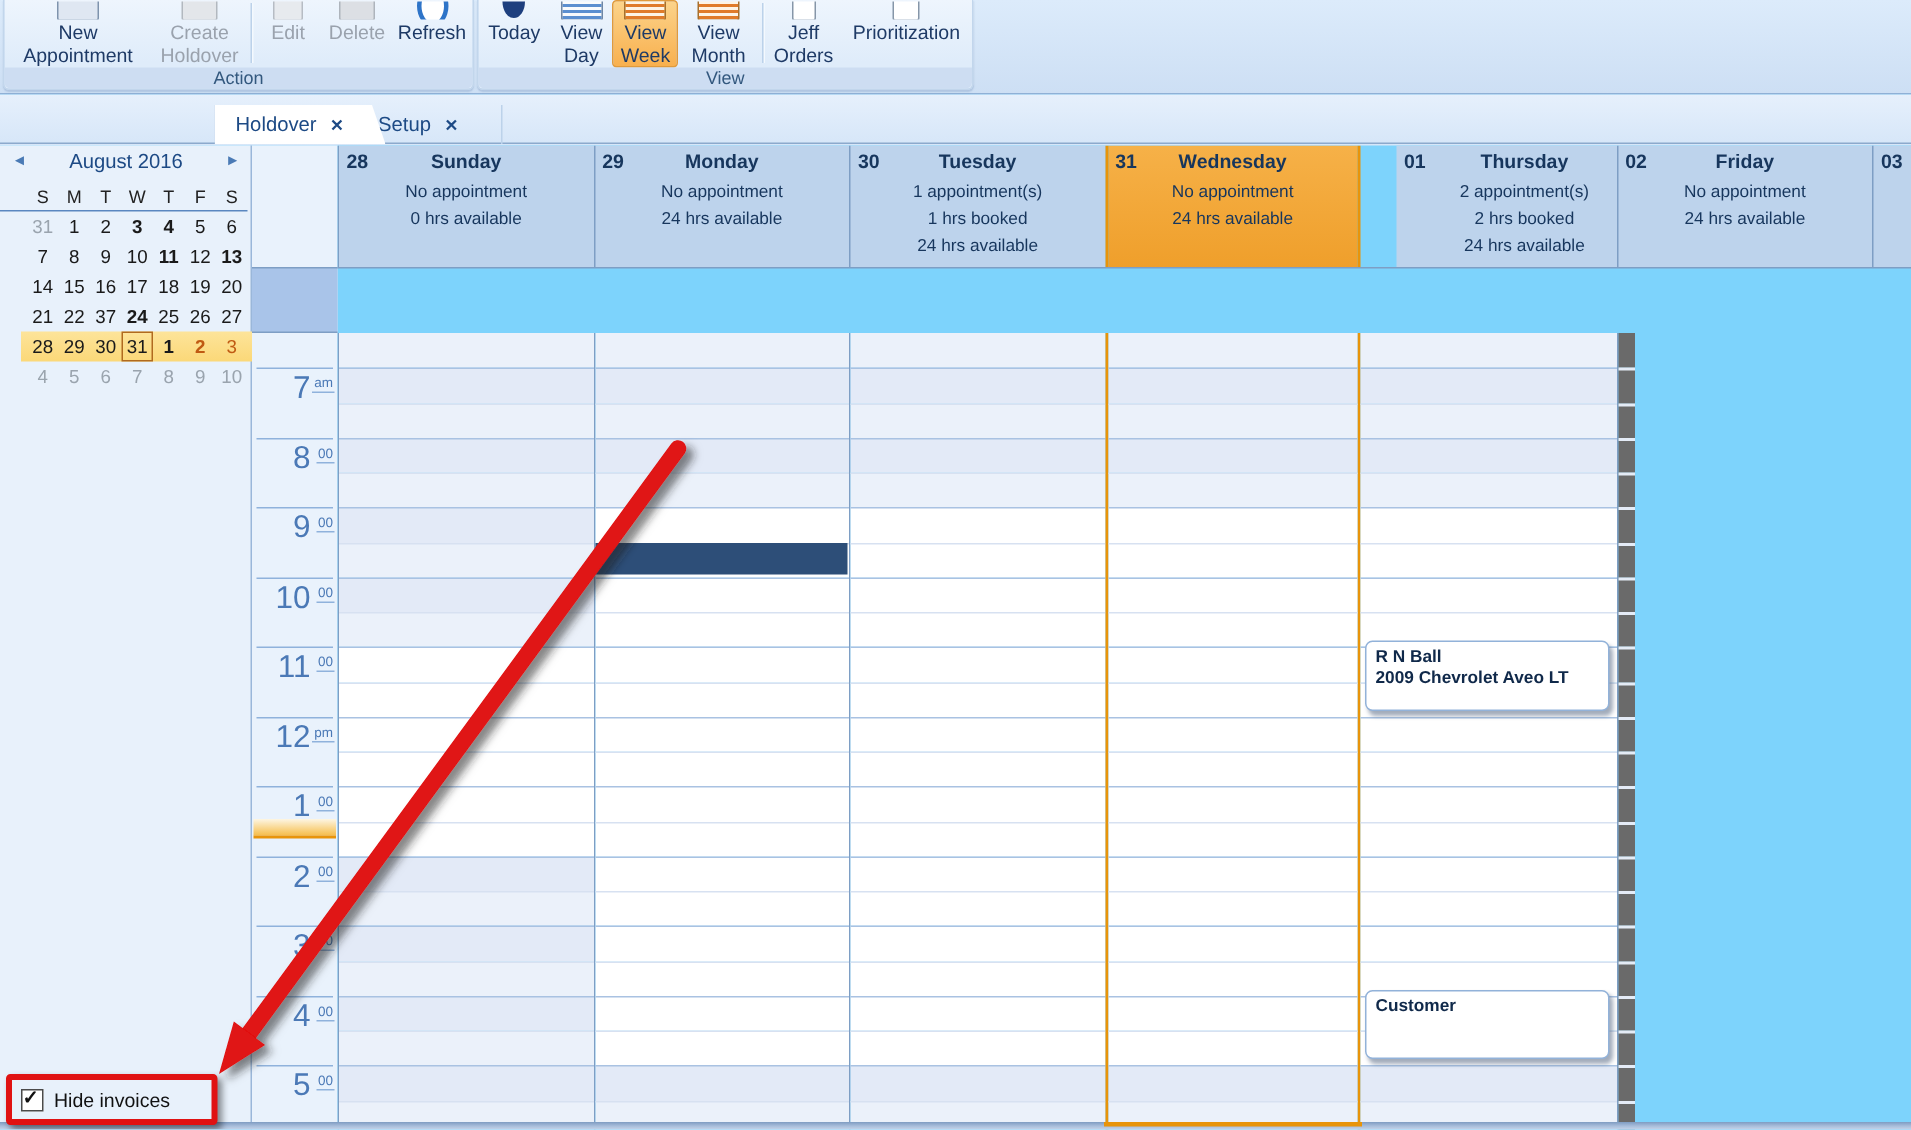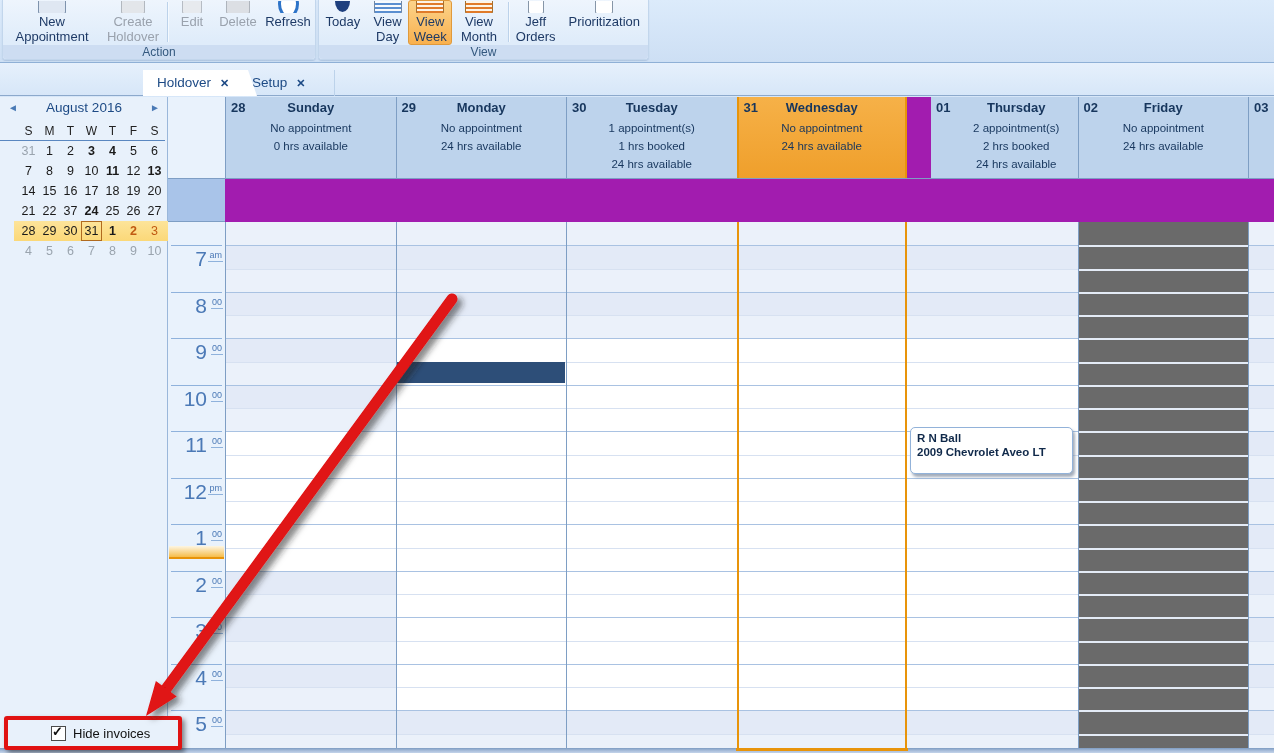--- a/index.html
+++ b/index.html
@@ -1,17 +1,17 @@
 <!DOCTYPE html>
 <html><head>
 <meta charset="utf-8">
 <style>
   html,body{margin:0;padding:0;background:#cfe0f4;}
   #app{position:relative;width:1274px;height:753px;overflow:hidden;
-       font-family:"Liberation Sans",sans-serif;background:#a21caf;}
+       font-family:"Liberation Sans",sans-serif;background:#7dd3fc;}
   
   #ribbon{position:absolute;left:0;top:0;width:1274px;height:62px;
           background:linear-gradient(#dcebfb,#cddff4);border-bottom:1px solid #8fb0d6;}
   .rgroup{position:absolute;top:0;height:59px;border:1px solid #c2d6ec;border-top:none;
           border-radius:0 0 4px 4px;background:linear-gradient(#eef5fd,#dfecfa 70%);
           box-shadow:0 1px 1px rgba(120,150,190,.35);}
   .rbtns{position:absolute;left:0;top:0;right:0;height:45px;display:flex;align-items:flex-start;}
   .rbtn{position:relative;height:45px;text-align:center;color:#1e3a66;font-size:13px;line-height:15px;
         padding-top:13px;box-sizing:border-box;border:1px solid transparent;border-radius:3px;}
   .rbtn.disabled{color:#9aa2ad;}
@@ -44,40 +44,40 @@
   .mc-week.hl{background:linear-gradient(#fde49a,#fbd878);margin-left:14px;padding-left:4px;width:150px;}
   .mc-d{width:21px;text-align:center;font-size:12.5px;line-height:20px;color:#1a1a1a;}
   .mc-d.dim{color:#9aa4ae;}
   .mc-d.b{font-weight:bold;}
   .mc-d.o{color:#c05a12;}
   .mc-d.ob{color:#c05a12;font-weight:bold;}
   .mc-d.box{outline:1px solid #b06a1f;outline-offset:-1px;}
   
   #hideinv{position:absolute;left:4px;top:619px;width:133px;height:26px;border:4px solid #e01212;
            border-radius:3px;background:#e8f1fb;box-shadow:3px 3px 5px rgba(0,0,0,.45);
-           display:flex;align-items:center;z-index:40;padding-left:37px;}
+           display:flex;align-items:center;z-index:40;}
   #hideinv .cb{width:13px;height:13px;background:#fff;border:1px solid #4a4a4a;margin-left:6px;
                position:relative;}
   #hideinv .cb:after{content:"✓";position:absolute;left:0px;top:-3px;font-size:13px;font-weight:bold;color:#111;}
   #hideinv .lbl{font-size:13px;color:#111;margin-left:7px;white-space:nowrap;}
   
   #ruler{position:absolute;left:168px;top:97px;width:57px;height:656px;background:#e9f2fc;}
   #ruler .allday{position:absolute;left:0;top:81px;width:57px;height:44px;background:#a9c4e9;
                  border-top:1px solid #7e9ec4;border-bottom:1px solid #7e9ec4;box-sizing:border-box;}
   .hline{position:absolute;left:3px;width:51px;height:1px;background:#8fb2dc;}
   .hlabel{position:absolute;right:18px;color:#4b79b6;font-size:21px;line-height:21px;}
   .hsup{position:absolute;right:2px;color:#4b79b6;font-size:9px;border-bottom:1px solid #8fb2dc;
         padding:0 1px 1px 1px;}
   #nowmark{position:absolute;left:1px;width:55px;height:11px;
            background:linear-gradient(#fdf6e3,#f6bd4a);border-bottom:2px solid #e8940a;z-index:5;}
   
   #headerrow{position:absolute;left:225px;top:97px;width:1049px;height:81px;overflow:hidden;
              border-bottom:1px solid #7e9ec4;box-sizing:content-box;}
   #alldayrow{position:absolute;left:225px;top:179px;width:1049px;height:43px;overflow:hidden;}
-  #timegrid{position:absolute;left:225px;top:222px;width:1049px;height:531px;overflow:hidden;}
+  #timegrid{position:absolute;left:225px;top:222px;width:865px;height:531px;overflow:hidden;}
   .dcol{position:absolute;top:0;bottom:0;box-sizing:border-box;border-left:1px solid #7e9ec4;}
   .dcol.today{border-left:2px solid #e8940a;border-right:2px solid #e8940a;}
   .dcol.aftertoday{border-left:none;}
   .hcell{background:#bdd3ec;color:#17365d;}
   .hcell.today{background:linear-gradient(#f6b148,#ef9f2b);}
   .hnum{position:absolute;left:5px;top:3px;font-size:13px;font-weight:bold;}
   .hname{position:absolute;left:0;right:0;top:3px;text-align:center;font-size:13px;font-weight:bold;}
   .hinfo{position:absolute;left:0;right:0;text-align:center;font-size:11.5px;line-height:18px;}
   .acell{background:#a9c4e9;}
   .acell.today{border-top:2px solid #e8940a;}
@@ -533,20 +533,23 @@
         <div class="slot sh0 hr" style="top:441.75px;height:23.25px"></div>
         <div class="slot sh1 hh" style="top:465px;height:23.25px"></div>
         <div class="slot sh0 hr" style="top:488.25px;height:23.25px"></div>
         <div class="slot sh1 hh" style="top:511.5px;height:23.25px"></div>
       </div>
       <div id="selbar" style="left:171.5px;width:168.5px;top:139.5px;height:21.25px"></div>
       <div class="appt" style="left:685px;width:162.5px;top:205.25px;height:46.5px">
         <div>R N Ball</div>
         <div>2009 Chevrolet Aveo LT</div>
       </div>
+      <div class="appt" style="left:685px;width:162.5px;top:437.75px;height:46.5px">
+        <div>Customer</div>
+      </div>
     </div>
 
   <div id="bottomstrip"></div>
   <div id="bottomorange"></div>
 
   <svg id="arrowsvg">
     <defs>
       <filter id="ashadow" x="-30%" y="-30%" width="160%" height="160%">
         <feDropShadow dx="5" dy="4" stdDeviation="3" flood-color="#222222" flood-opacity="0.55"></feDropShadow>
       </filter>

